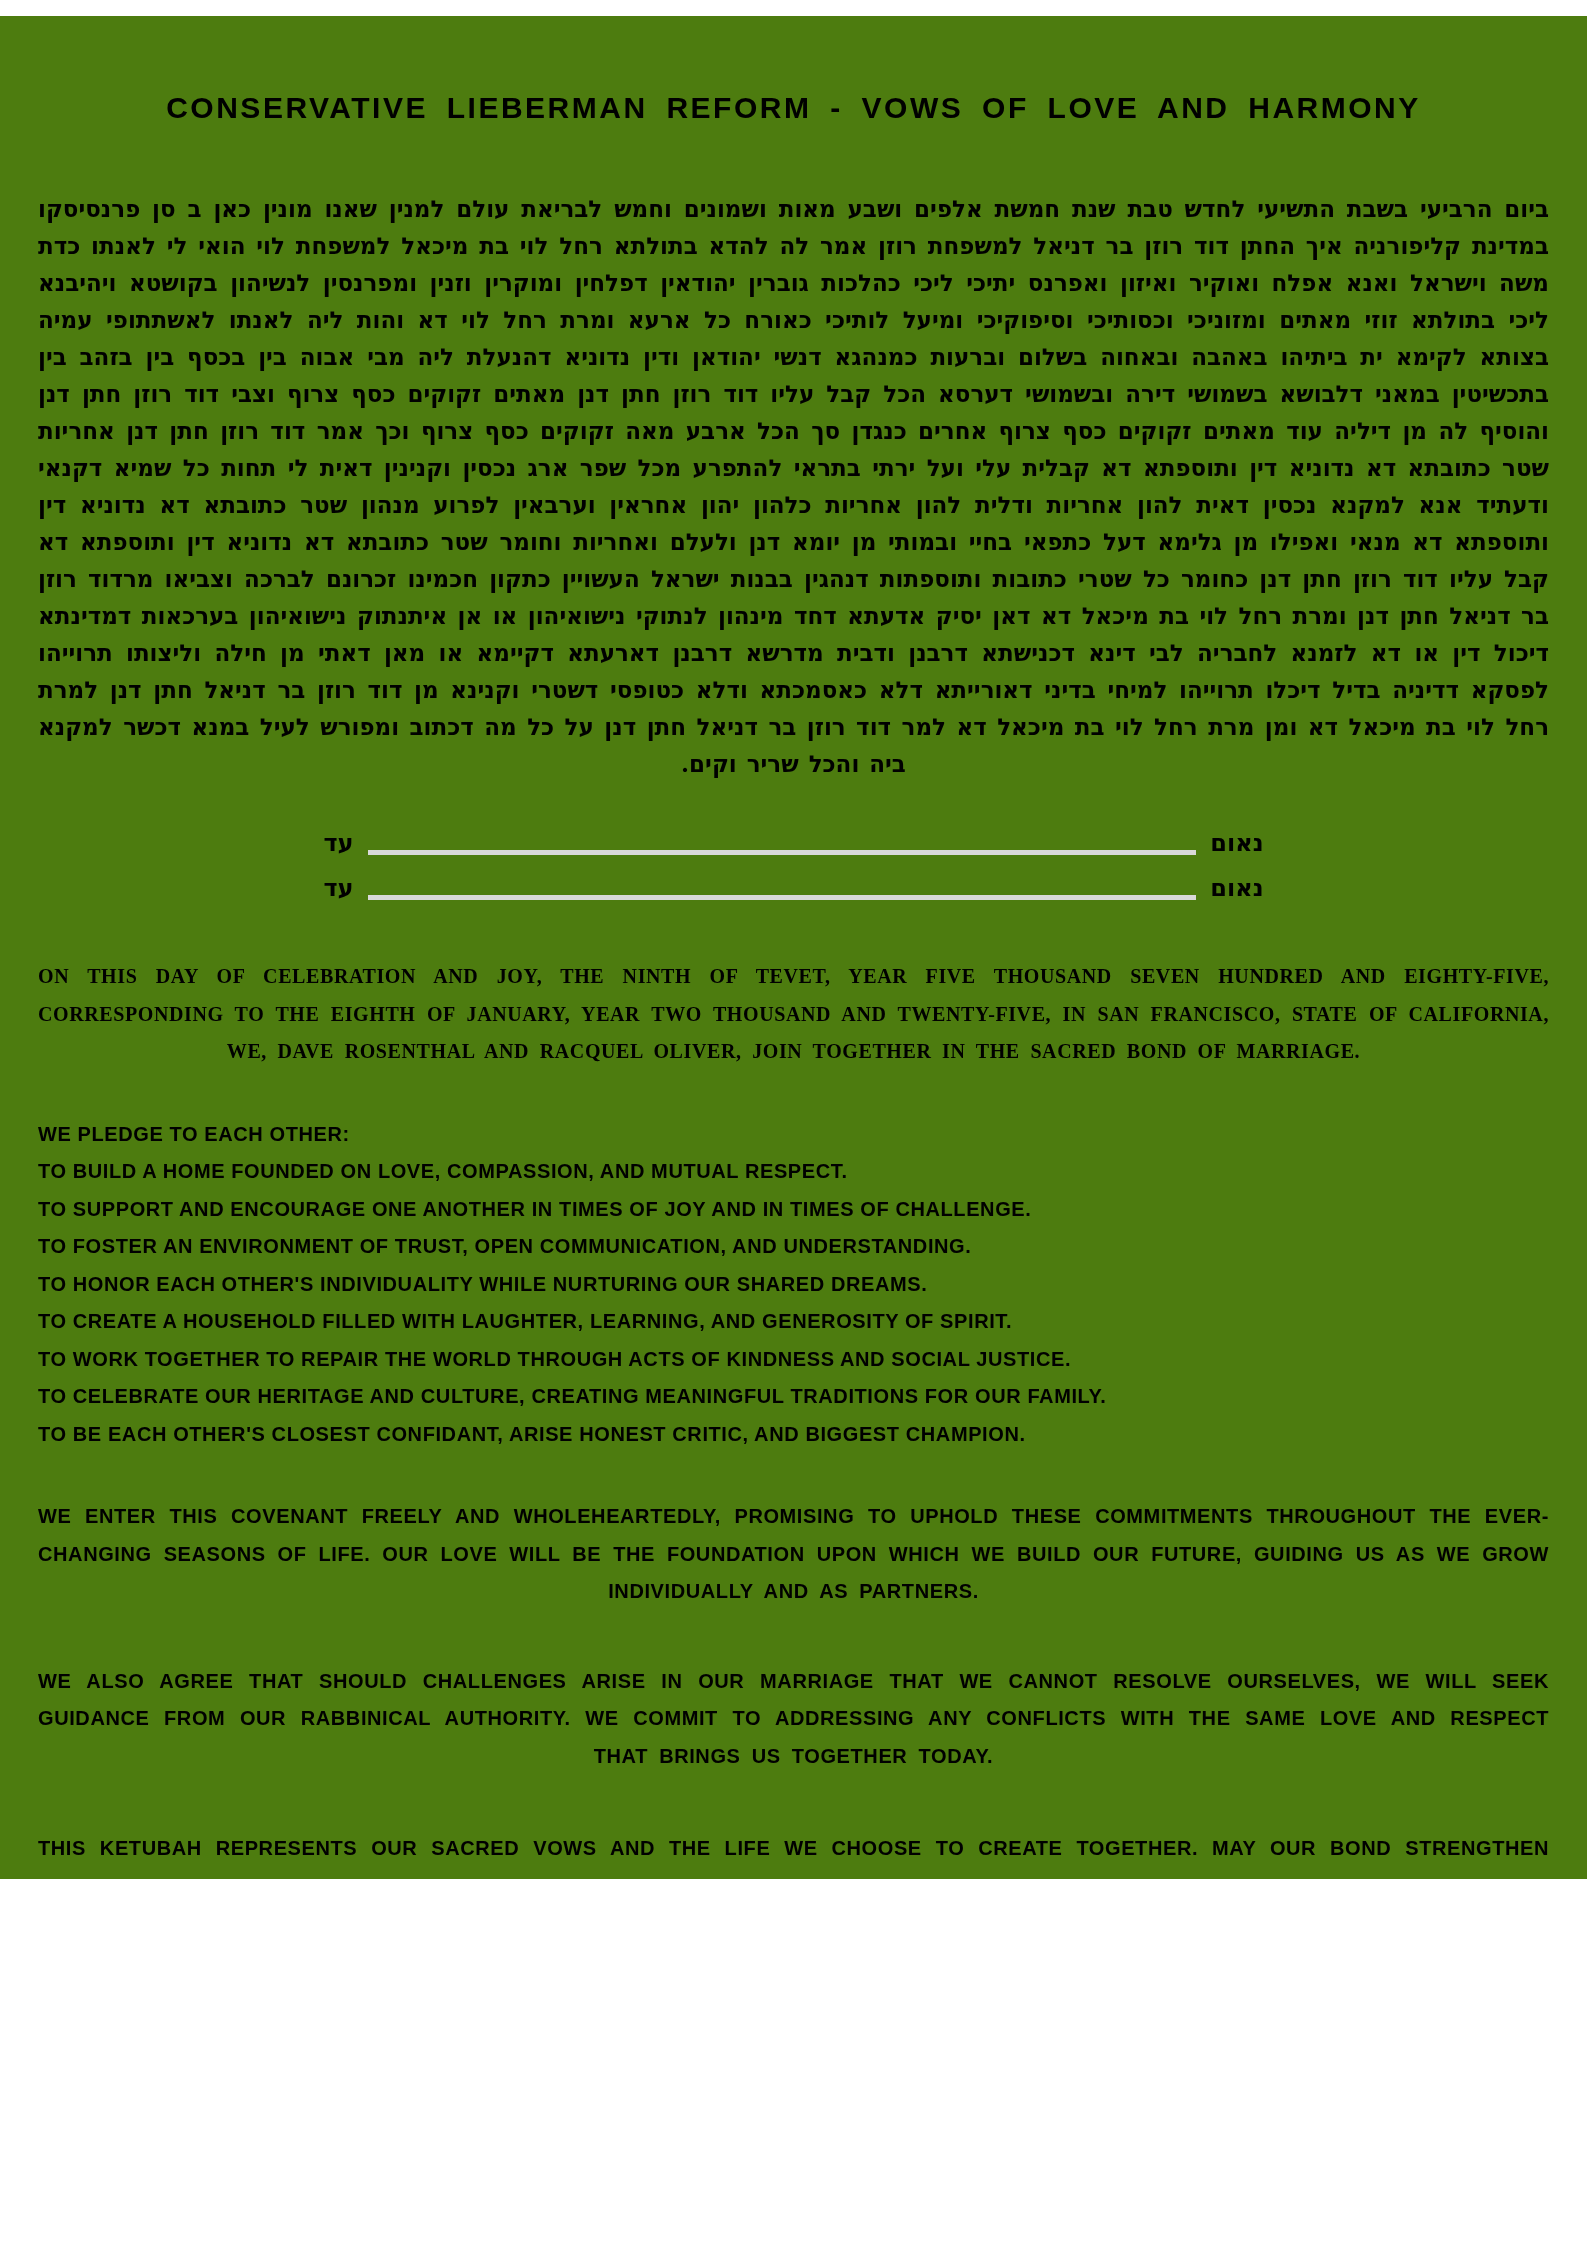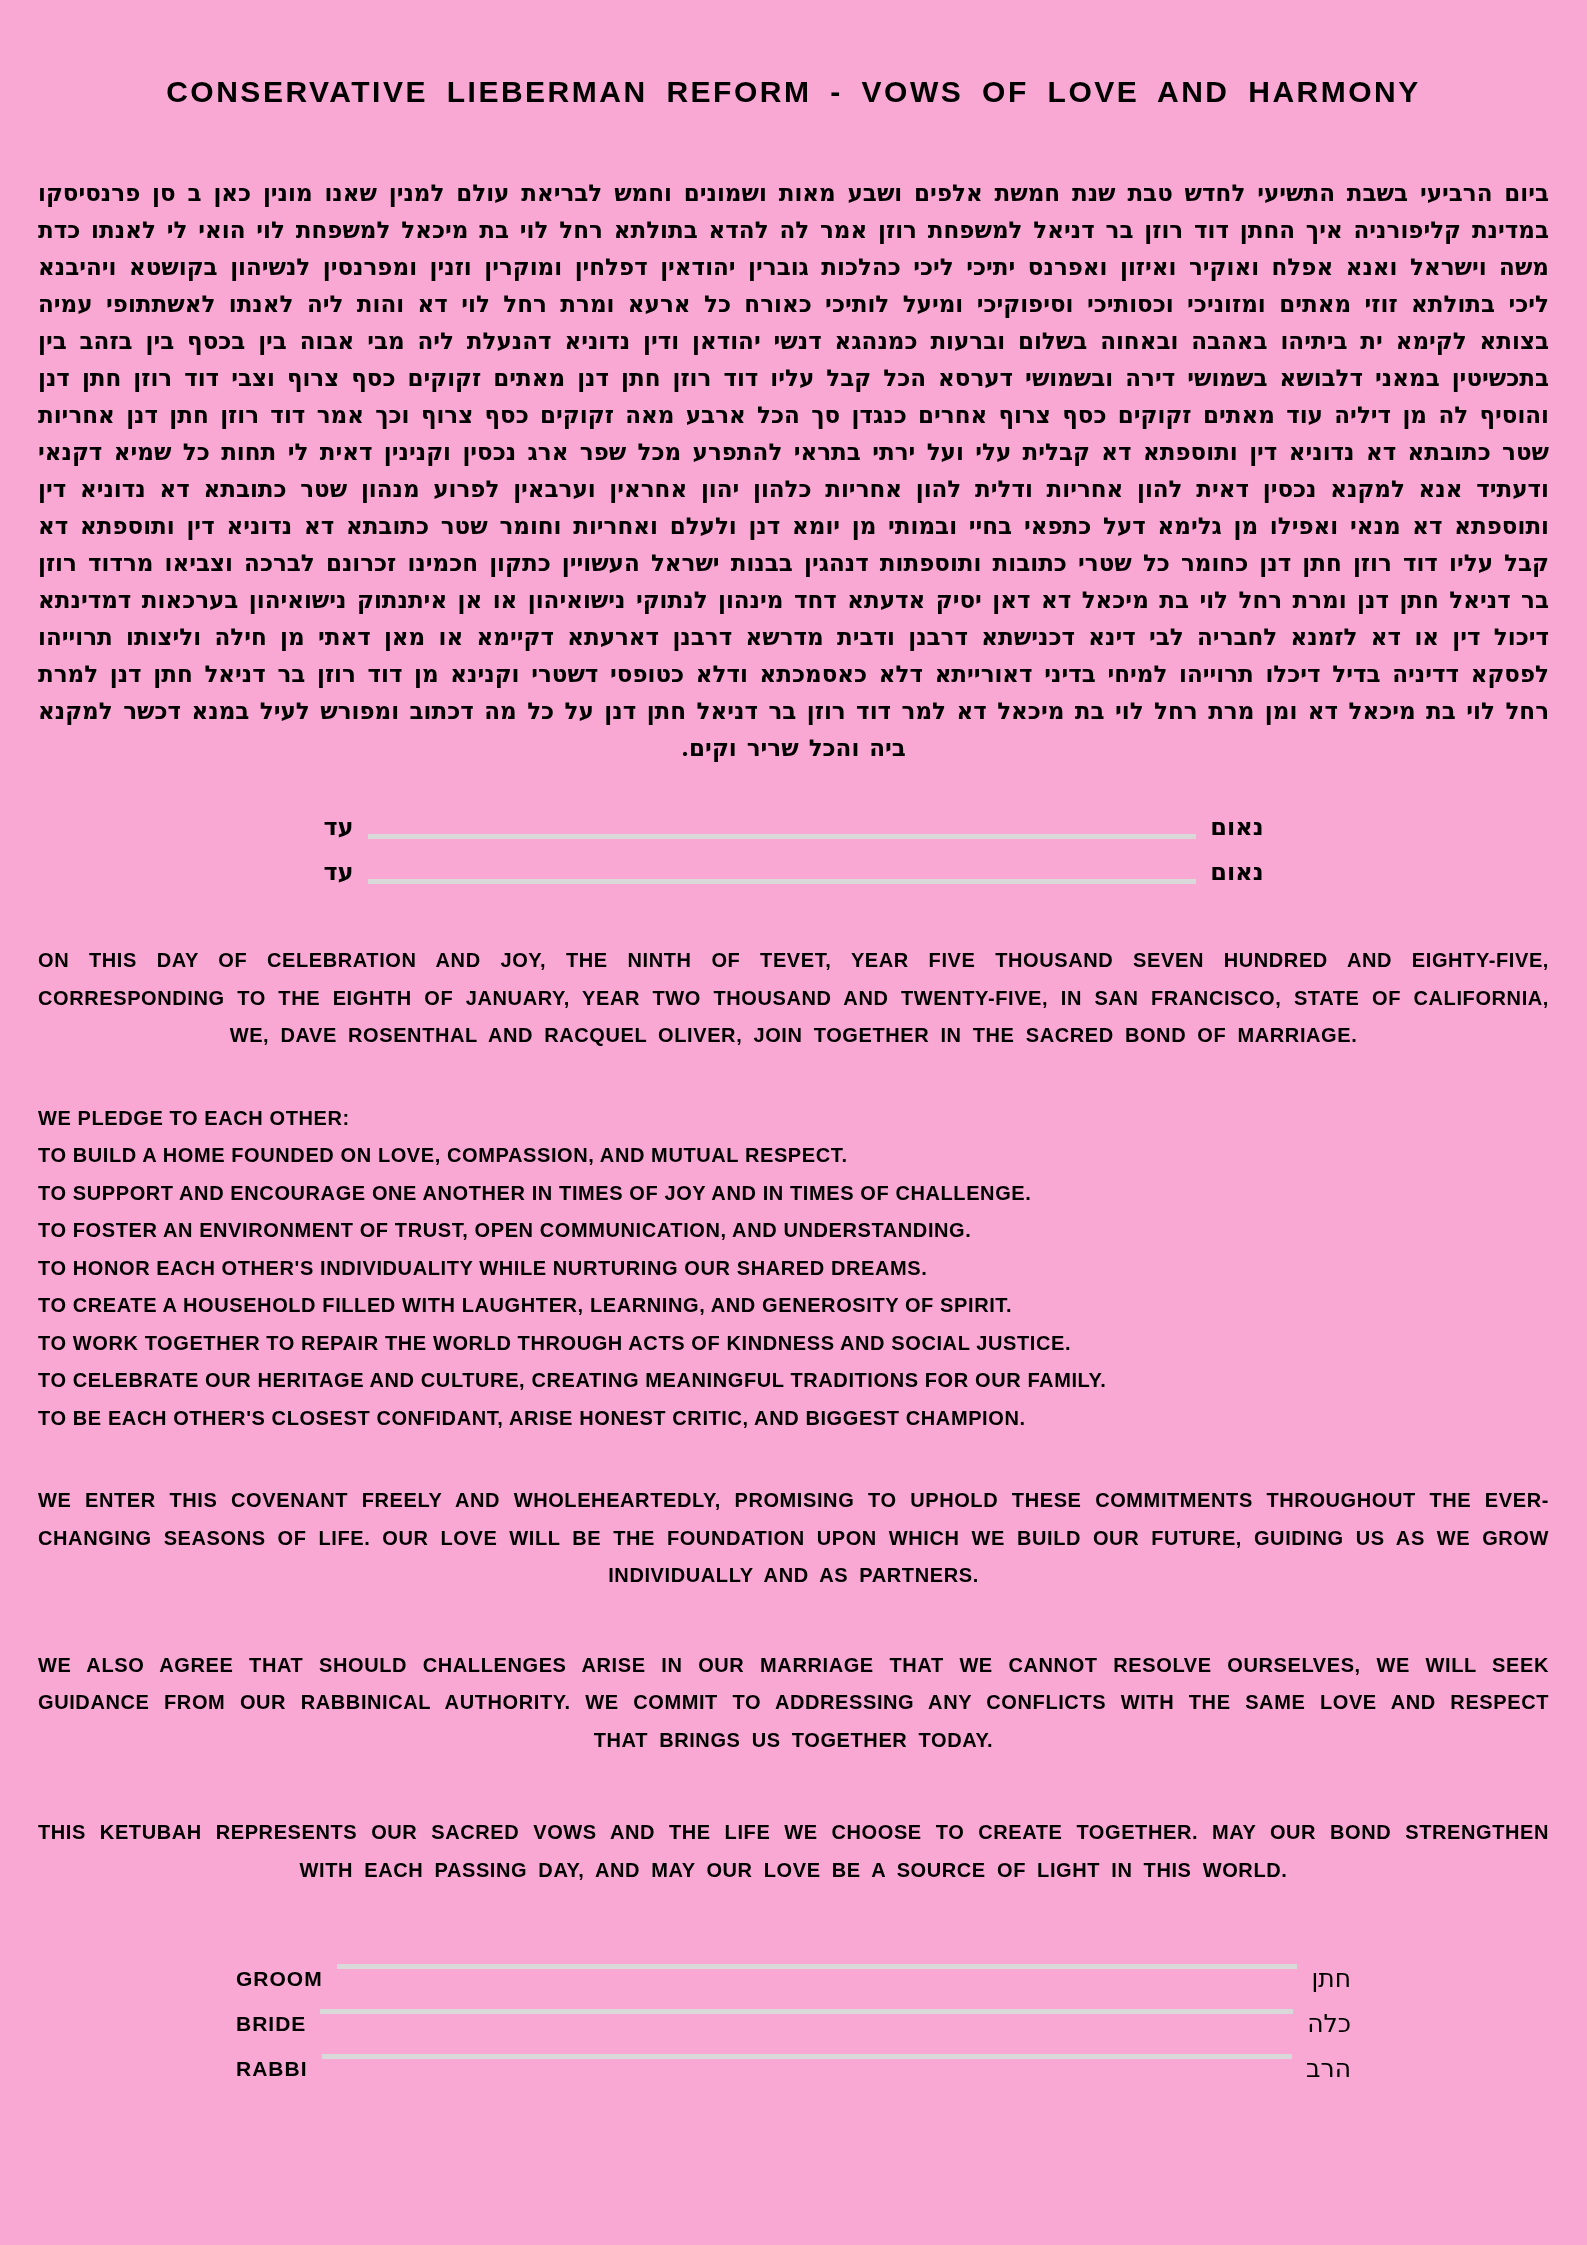--- a/index.html
+++ b/index.html
@@ -1,21 +1,21 @@
 <!DOCTYPE html>
 <html lang="en"><head>
 <meta charset="utf-8">
 <style>
   html, body { margin: 0; padding: 0; background: #ffffff; }
   .page {
     position: relative;
     width: 1587px;
-    height: 2245px;
-    margin: 0 auto;
-    background: #f9a8d4;
+    height: 1863px;
+    margin: 16px auto;
+    background: #4d7c0f;
     color: #000000;
     box-sizing: border-box;
     padding: 50px 38px 0 38px;
     overflow: hidden;
     font-family: "Liberation Sans", sans-serif;
   }
   
   .doc-title {
     margin-top: 22px;
     text-align: center;
@@ -62,21 +62,21 @@
     font-weight: bold;
     font-size: 20px;
     letter-spacing: 0.6px;
     line-height: 37.5px;
   }
   .para-justified {
     text-align: justify;
     text-align-last: center;
     word-spacing: 5px;
   }
-  .opening-para   { margin-top: 55px; }
+  .opening-para   { margin-top: 55px; font-family: Liberation Serif, serif; }
   .pledge-block   { margin-top: 45px; text-align: left; }
   .covenant-para  { margin-top: 45px; }
   .guidance-para  { margin-top: 52px; }
   .closing-para   { margin-top: 55px; }
   
   .bottom-sigs { margin-top: 75px; width: 1115px; margin-left: auto; margin-right: auto; }
   .bottom-row {
     display: flex;
     align-items: flex-start;
     margin-bottom: 15px;

